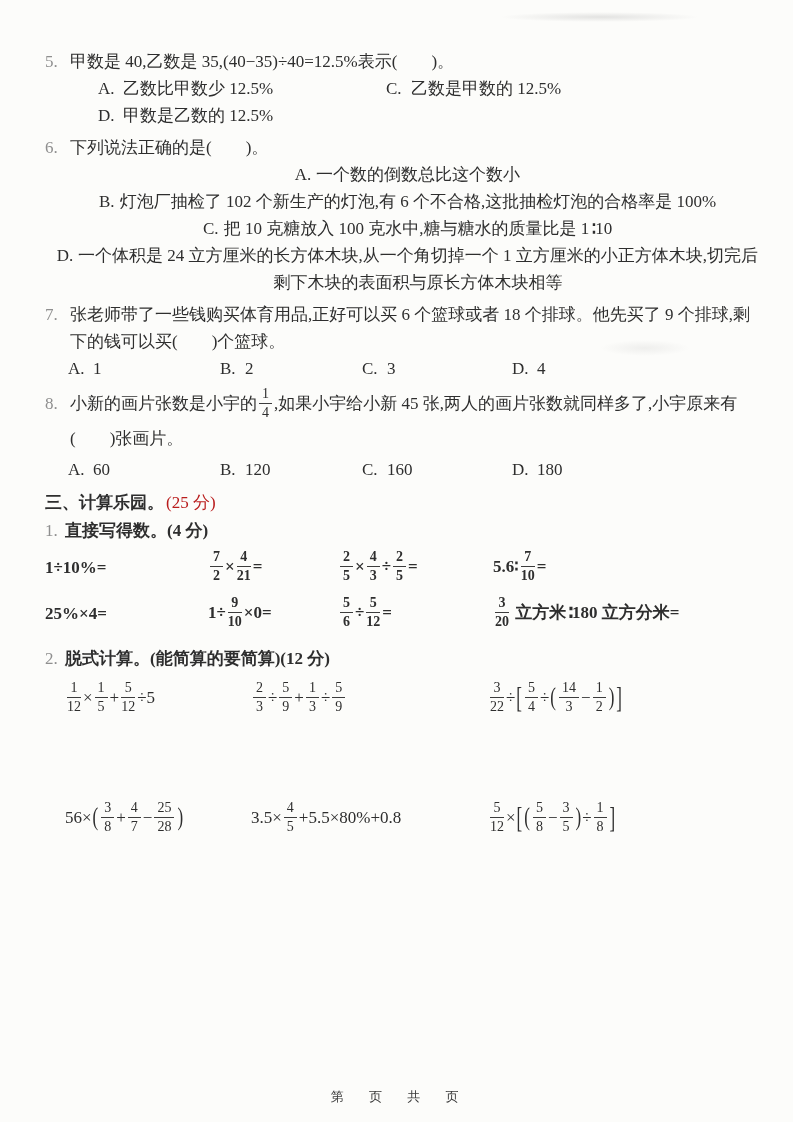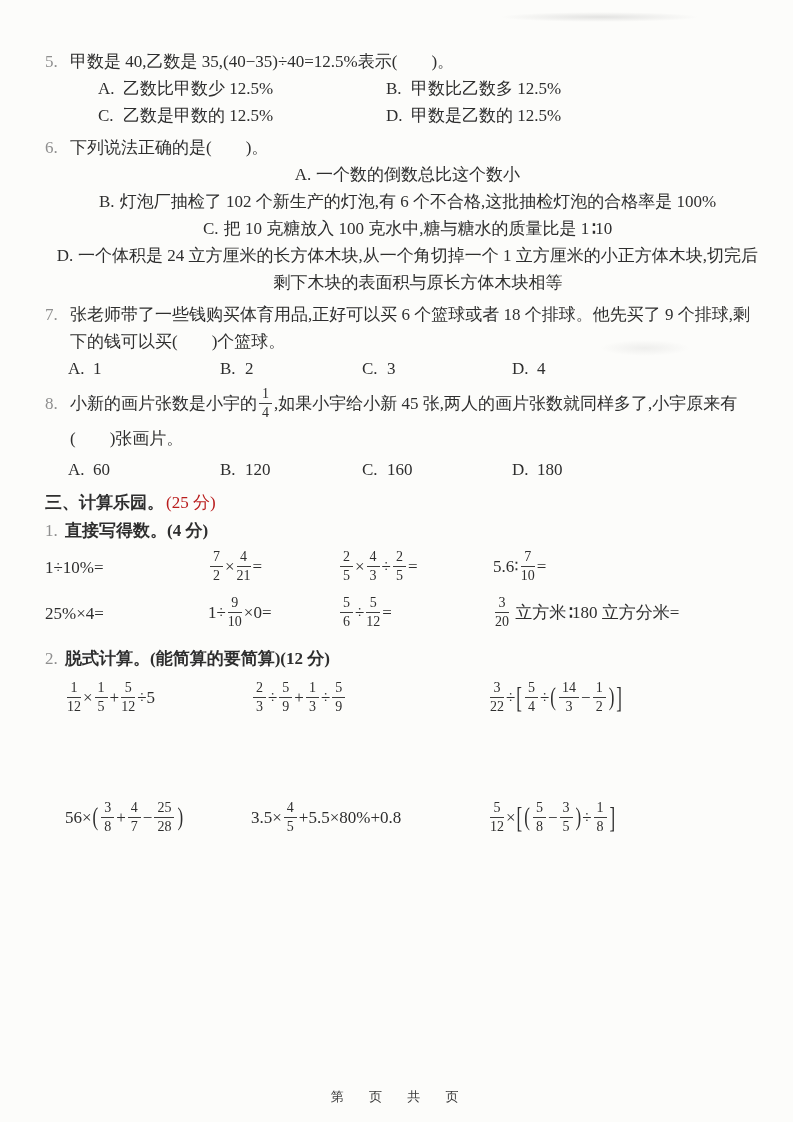--- a/index.html
+++ b/index.html
@@ -36,21 +36,21 @@
   .cols1 .opt{padding-left:28px;text-align:center;}
 
   
   .sec-title{font-weight:bold;line-height:28px;margin-top:6px;}
   .sec-score{font-weight:normal;color:#b91c1c;margin-left:2px;}
   .sub-title{line-height:28px;font-weight:bold;}
   .sub-num{color:#8f8f8f;font-weight:normal;display:inline-block;width:20px;}
 
   
   .direct-row{display:grid;grid-template-columns:163px 130px 155px auto;
-    align-items:center;min-height:46px;}
+    align-items:center;min-height:46px;font-weight:bold;}
   .offset-row{display:grid;grid-template-columns:206px 237px auto;
     align-items:center;min-height:52px;}
   .offset-row .expr:first-child{padding-left:20px;}
   .offset-row2{margin-top:68px;}
   .expr{white-space:nowrap;}
 
   
   .frac{display:inline-block;vertical-align:middle;text-align:center;
     font-size:14px;line-height:1.12;margin:0 2px;position:relative;top:-2px;}
   .frac .fn{display:block;border-bottom:1px solid #3c3c3c;padding:0 3px 1px;}
@@ -69,21 +69,20 @@
 <div class="page">
   <div class="smudge1"></div>
   <div class="smudge2"></div>
 
   <div class="content">
 
     <div class="q">
       <div class="q-stem"><span class="q-num">5.</span><span>甲数是 40,乙数是 35,(40−35)÷40=12.5%表示(　　)。</span></div>
       <div class="cols2">
         <div class="opt"><span class="opt-label">A.</span><span>乙数比甲数少 12.5%</span></div>
-        <div class="opt"><span class="opt-label">B.</span><span>甲数比乙数多 12.5%</span></div>
         <div class="opt"><span class="opt-label">C.</span><span>乙数是甲数的 12.5%</span></div>
         <div class="opt"><span class="opt-label">D.</span><span>甲数是乙数的 12.5%</span></div>
       </div>
     </div>
 
     <div class="q cols1">
       <div class="q-stem"><span class="q-num">6.</span><span>下列说法正确的是(　　)。</span></div>
       <div class="opt"><span class="opt-label">A.</span><span>一个数的倒数总比这个数小</span></div>
       <div class="opt"><span class="opt-label">B.</span><span>灯泡厂抽检了 102 个新生产的灯泡,有 6 个不合格,这批抽检灯泡的合格率是 100%</span></div>
       <div class="opt"><span class="opt-label">C.</span><span>把 10 克糖放入 100 克水中,糖与糖水的质量比是 1∶10</span></div>

